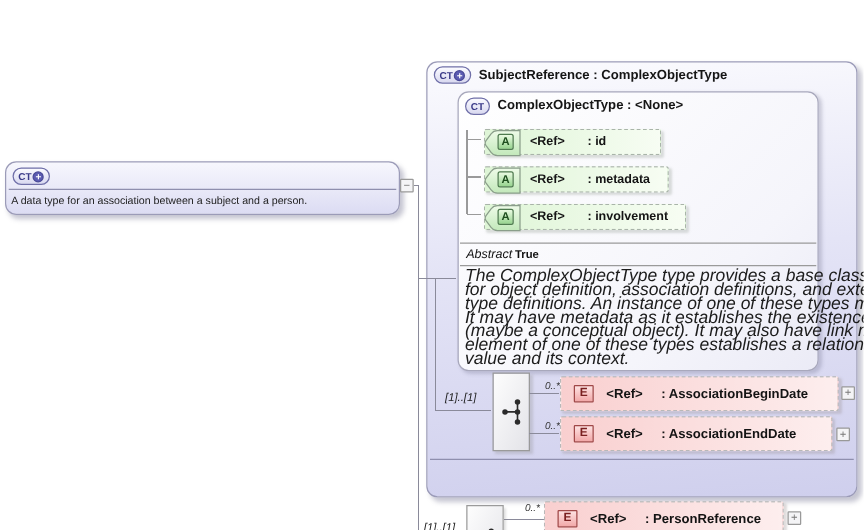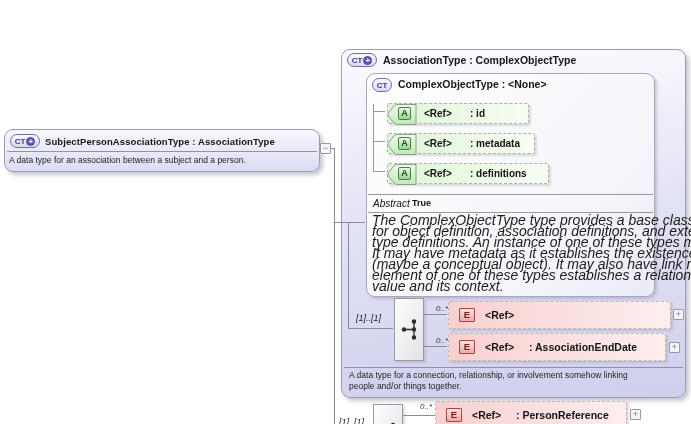--- a/index.html
+++ b/index.html
@@ -98,21 +98,21 @@
           <stop offset="1" stop-color="#c2e8ba"></stop>
       </linearGradient>
     </defs>
   </svg>
 
   <div class="type-box lavender" style="left:341px;top:5px;width:343px;height:347px">
     <div class="ct-pill" style="left:5px;top:3px;width:30px">
       <span>CT</span>
       <span class="plus-dot">+</span>
     </div>
-    <div class="box-title" style="left:41px;top:4px">AssociationType : ComplexObjectType</div>
+    <div class="box-title" style="left:41px;top:4px">SubjectReference : ComplexObjectType</div>
 
     <div class="inner-box" style="left:24px;top:23px;width:287px;height:222px">
       <div class="ct-pill" style="left:5px;top:4px;width:20px">
         <span>CT</span>
       </div>
       <div class="box-title" style="left:31px;top:4px">ComplexObjectType : &lt;None&gt;</div>
 
       <div class="attr-row" style="left:20px;top:29px;width:142px">
         <svg class="attr-cap" width="30" height="23" viewBox="0 0 30 23">
           <path d="M29 1.5 H11 C8.8 1.5 7.2 2.3 6 4 L1.7 9.7 C0.9 10.9 0.9 12.1 1.7 13.3 L6 19 C7.2 20.7 8.8 21.5 11 21.5 H29 Z" fill="url(#capGrad)" stroke="#8a9e8a" stroke-width="1"></path>
@@ -128,21 +128,21 @@
         <span class="a-icon">A</span>
         <span class="ref">&lt;Ref&gt;</span>
         <span>: metadata</span>
       </div>
       <div class="attr-row" style="left:20px;top:89px;width:162px">
         <svg class="attr-cap" width="30" height="23" viewBox="0 0 30 23">
           <path d="M29 1.5 H11 C8.8 1.5 7.2 2.3 6 4 L1.7 9.7 C0.9 10.9 0.9 12.1 1.7 13.3 L6 19 C7.2 20.7 8.8 21.5 11 21.5 H29 Z" fill="url(#capGrad)" stroke="#8a9e8a" stroke-width="1"></path>
         </svg>
         <span class="a-icon">A</span>
         <span class="ref">&lt;Ref&gt;</span>
-        <span>: definitions</span>
+        <span>: involvement</span>
       </div>
 
       <div class="sep gray" style="left:1px;right:1px;top:120px"></div>
       <div class="abstract-label" style="left:6px;top:124px">Abstract</div>
       <div class="abstract-value" style="left:45px;top:124px">True</div>
       <div class="sep gray" style="left:1px;right:1px;top:138px"></div>
       <div class="desc" style="left:5px;top:141px;width:280px">The ComplexObjectType type provides a base class
 for object definition, association definitions, and external adapter
 type definitions. An instance of one of these types may have an ID.
 It may have metadata as it establishes the existence of an object
@@ -161,40 +161,38 @@
       </svg>
     </div>
     <div class="occur" style="left:14px;top:263px">[1]..[1]</div>
 
     <div class="card" style="left:78px;top:254px;width:28px;text-align:right">0..*</div>
     <div class="card" style="left:78px;top:286px;width:28px;text-align:right">0..*</div>
 
     <div class="el-row" style="left:106px;top:251px;width:223px">
       <span class="e-icon">E</span>
       <span class="ref">&lt;Ref&gt;</span>
+      <span>: AssociationBeginDate</span>
     </div>
     <div class="el-row" style="left:106px;top:283px;width:218px">
       <span class="e-icon">E</span>
       <span class="ref">&lt;Ref&gt;</span>
       <span>: AssociationEndDate</span>
     </div>
     <div class="toggle" style="left:331px;top:259px">+</div>
     <div class="toggle" style="left:327px;top:292px">+</div>
 
     <div class="sep" style="left:2px;right:2px;top:317px"></div>
-    <div class="annot" style="left:7px;top:320px">A data type for a connection, relationship, or involvement somehow linking
-people and/or things together.</div>
   </div>
 
   <div class="type-box leftbox" style="left:4px;top:85px;width:314px;height:41px">
     <div class="ct-pill" style="left:5px;top:4px;width:30px">
       <span>CT</span>
       <span class="plus-dot">+</span>
     </div>
-    <div class="box-title small" style="left:40px;top:6px">SubjectPersonAssociationType : AssociationType</div>
     <div class="sep" style="left:2px;right:2px;top:21px"></div>
     <div class="annot" style="left:4px;top:25px">A data type for an association between a subject and a person.</div>
   </div>
 
   <svg class="wires" width="691" height="424">
     <g stroke="#8a8a9a" stroke-width="1" fill="none" shape-rendering="crispEdges">
       <path d="M331 104.5 H334.5 V387.5 H373"></path>
       <path d="M334.5 178.5 H365"></path>
       <path d="M348.5 178.5 V284.5 H393"></path>
       <path d="M423 270.5 H447"></path>

